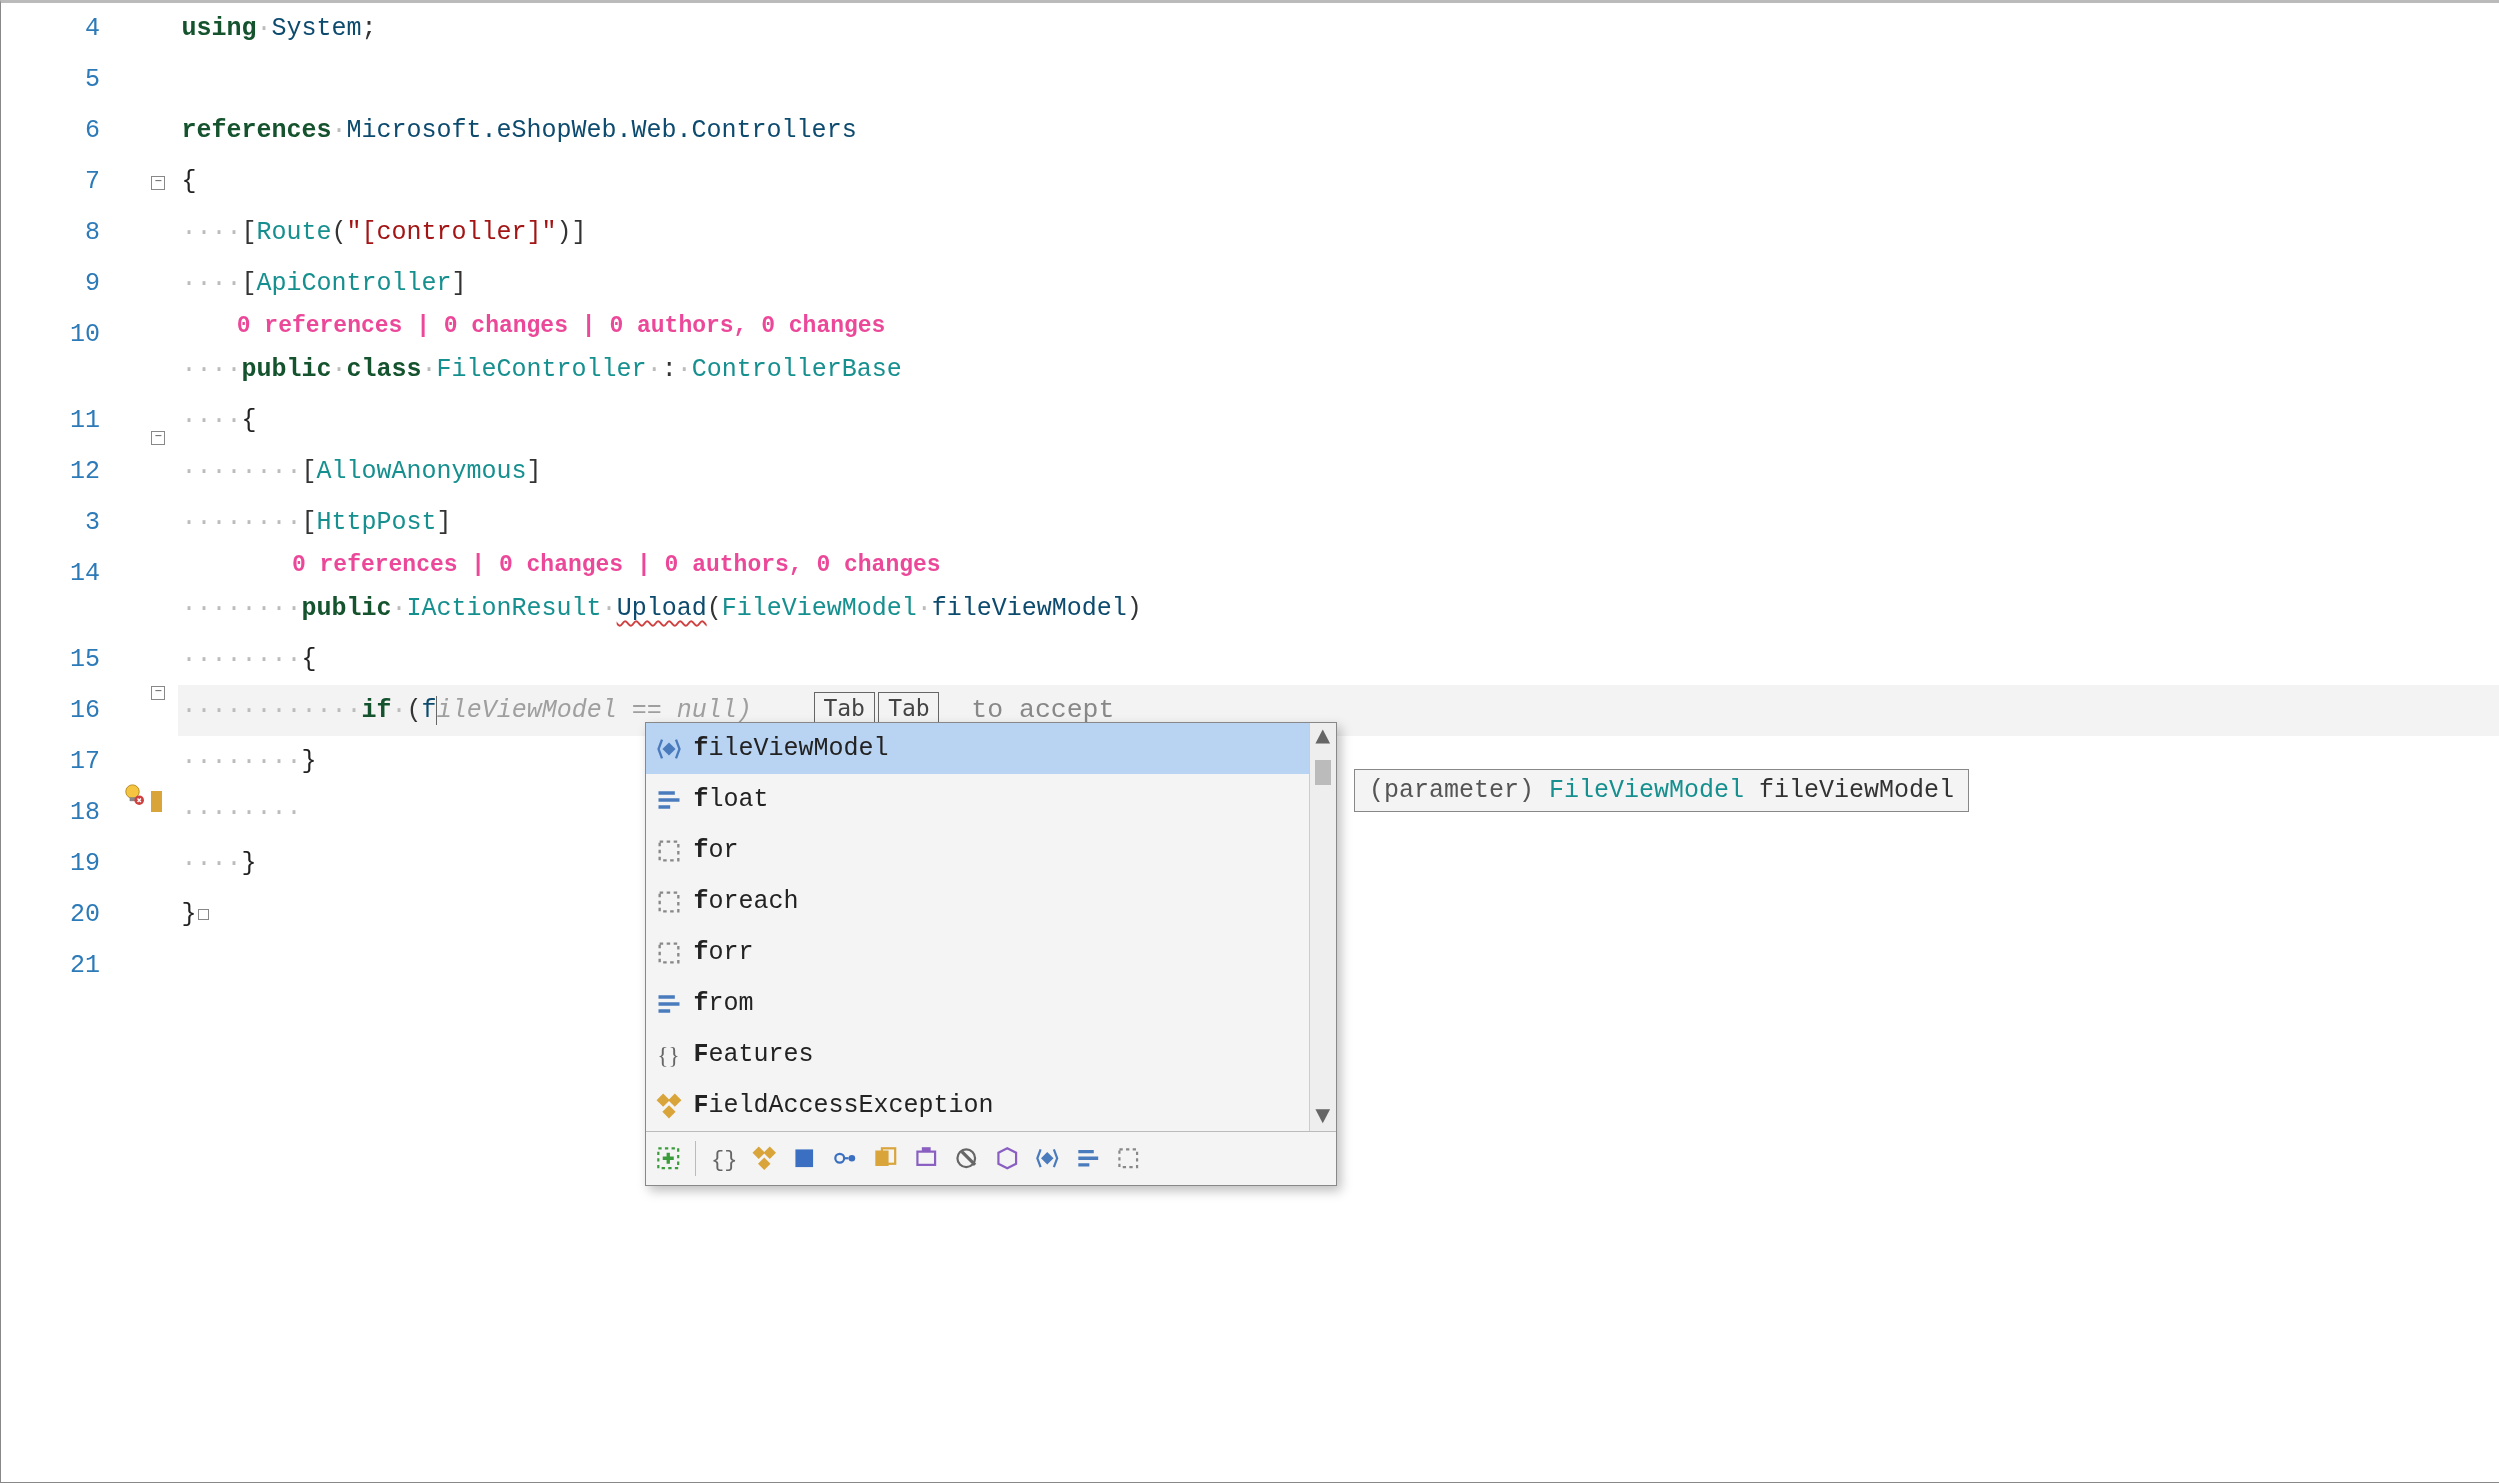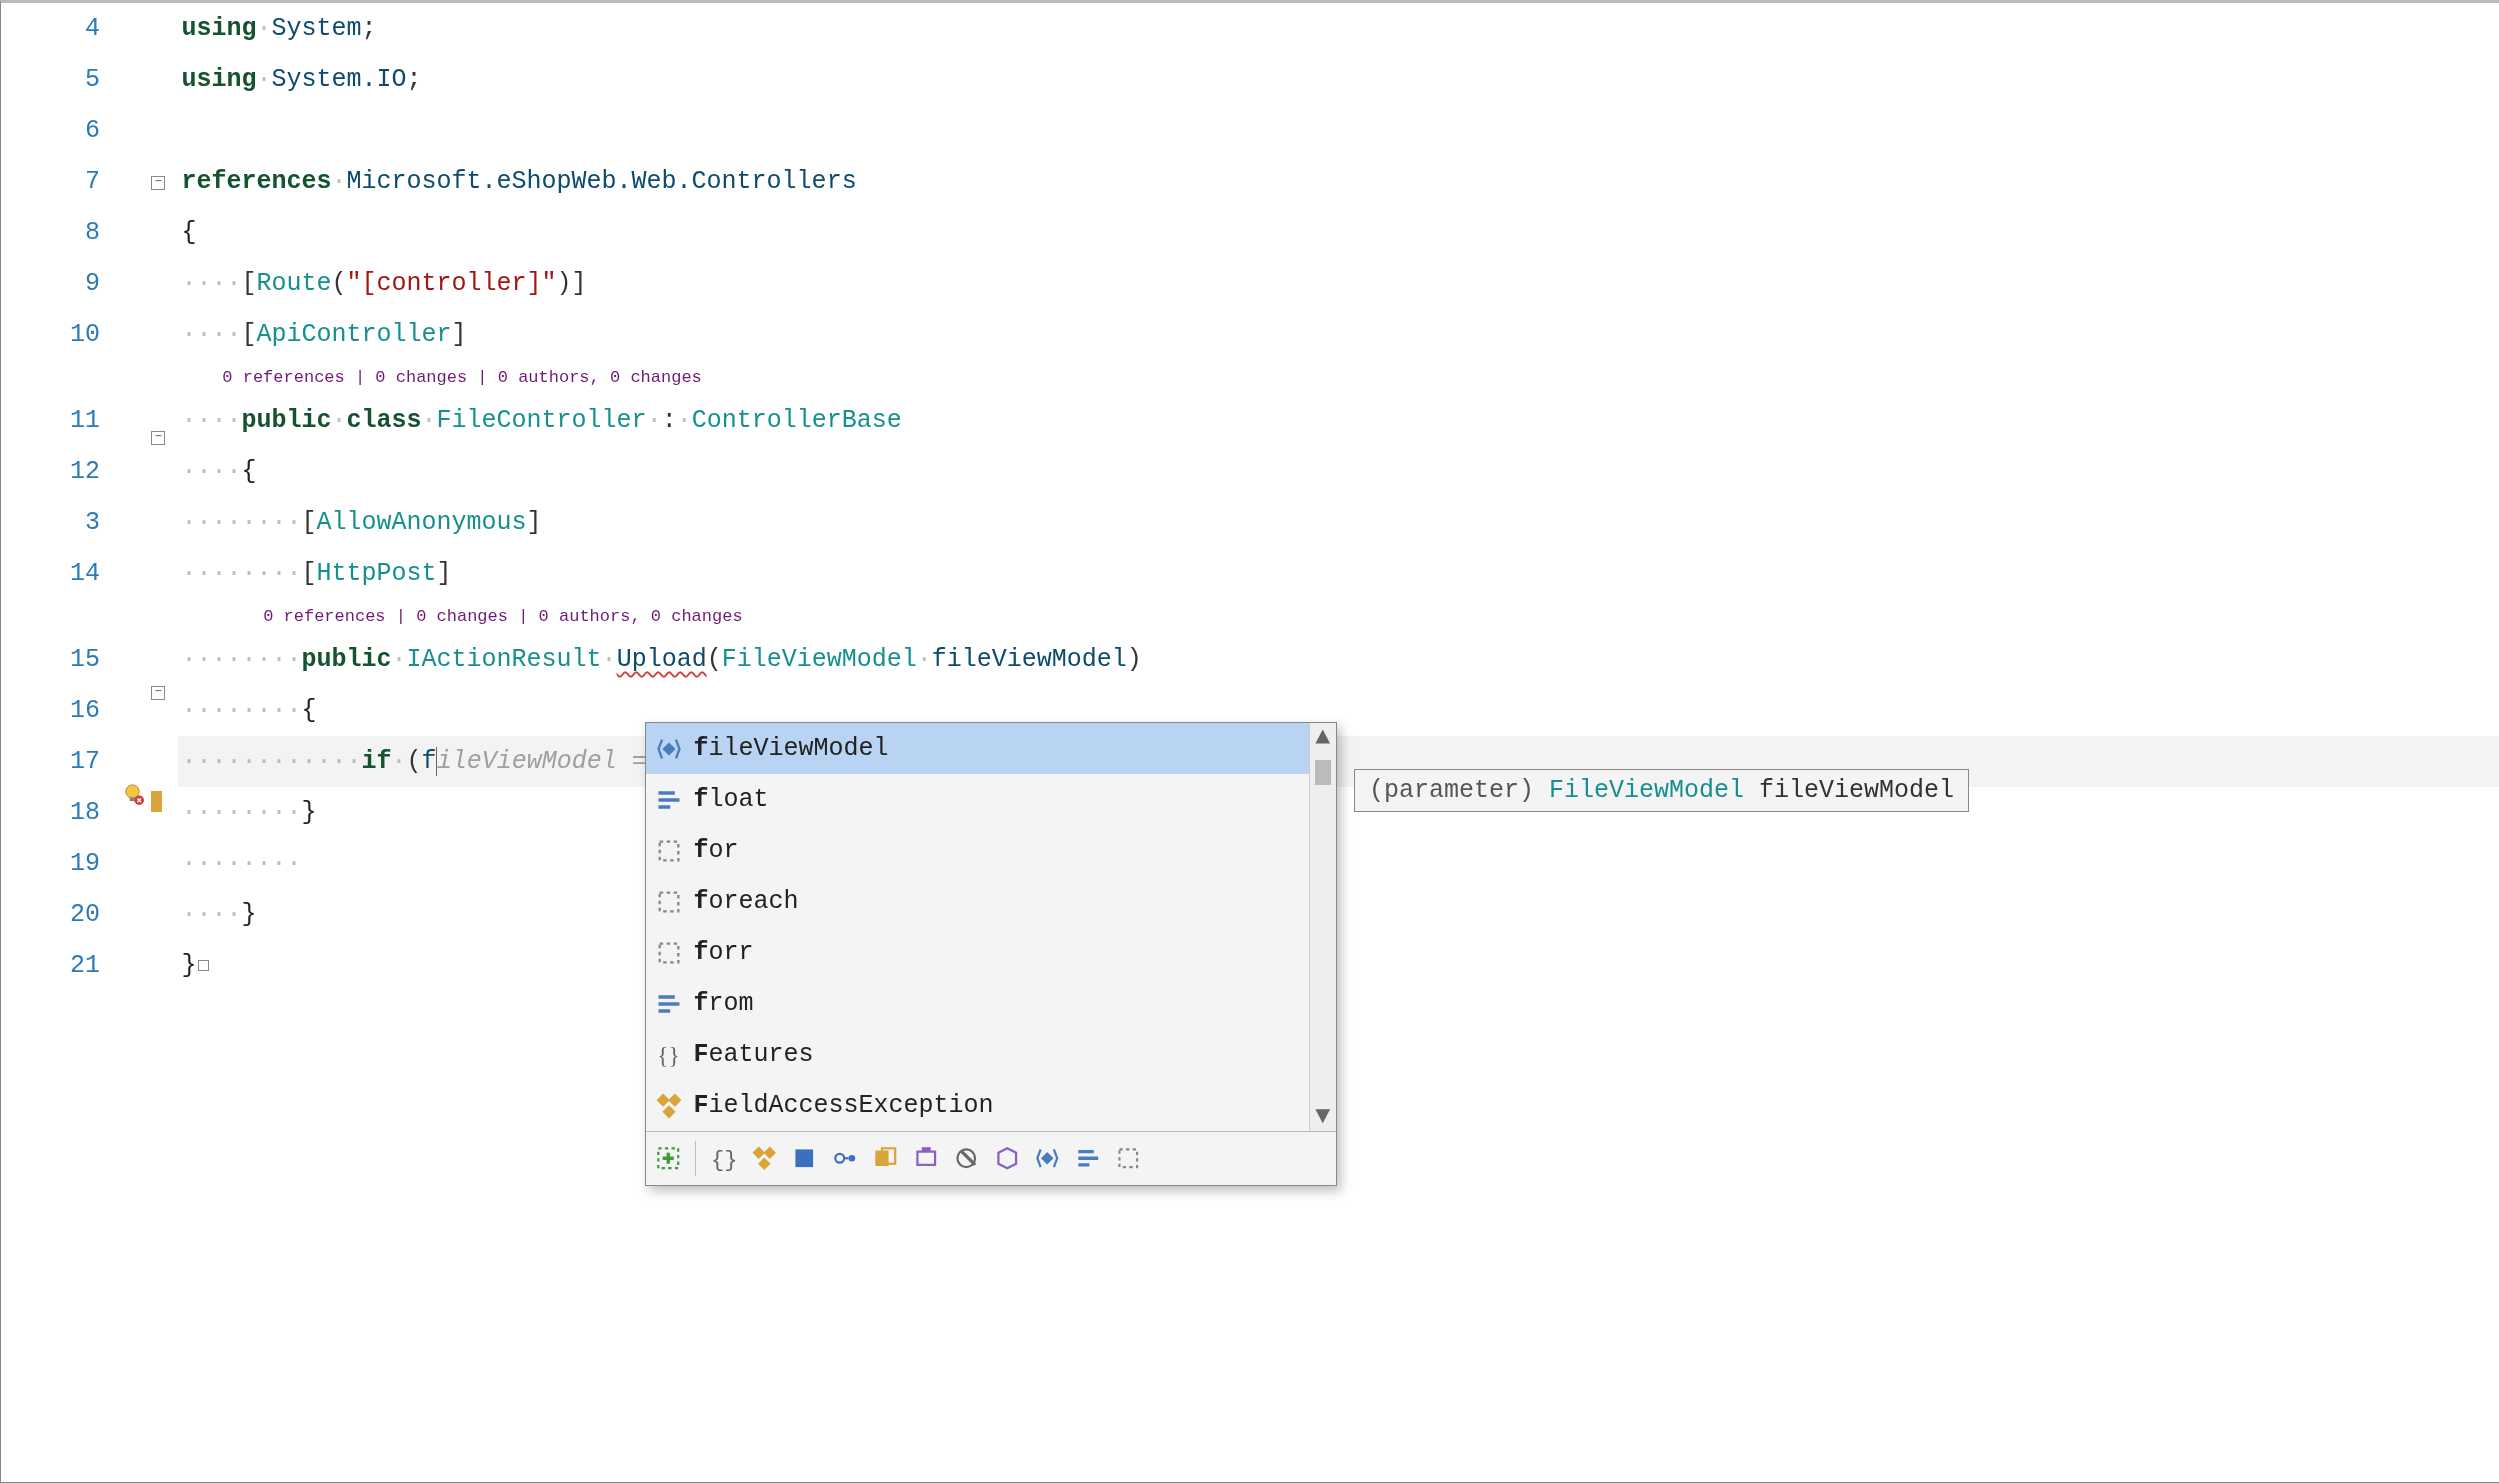--- a/index.html
+++ b/index.html
@@ -82,21 +82,21 @@
   .code-row {
     height: 51px;
     line-height: 51px;
     white-space: pre;
     position: relative;
     padding-left: 3.5px;
   }
   .code-row.cursor-line {
     background: #f3f3f3;
   }
-  .cl { color: #701a75; font-size: 17px; padding-left: 3.5px; height: 35px; line-height: 35px; }
+  .cl { color: #ec4899; font-size: 23px; padding-left: 3.5px; height: 35px; line-height: 35px; font-weight: bold; }
   .dot { color: #bcbcbc; }
   .kw { color: #14532d; font-weight: bold; }
   .type { color: #168f8f; }
   .str { color: #a31515; }
   .id { color: #0c4a6e; }
   .brace { color: #222; }
   .ghost { color: #9f9f9f; font-style: italic; }
   .plain { color: #333; }
   .squig {
     text-decoration: underline wavy #d04040 1.8px;
@@ -266,21 +266,20 @@
     <div class="marker-row"></div>
     <div class="marker-row"></div>
     <div class="marker-row"></div>
     <div class="marker-row"></div>
   </div>
 
   <div class="code">
 
     <div class="code-row"><span class="kw">using</span><span class="dot">·</span><span class="id">System</span><span class="plain">;</span></div>
 
-    <div class="code-row"><span class="kw">using</span><span class="dot">·</span><span class="id">System.IO</span><span class="plain">;</span></div>
 
     <div class="code-row"></div>
 
     <div class="code-row"><span class="kw">references</span><span class="dot">·</span><span class="id">Microsoft.eShopWeb.Web.Controllers</span></div>
 
     <div class="code-row"><span class="brace">{</span></div>
 
     <div class="code-row"><span class="dot">····</span><span class="plain">[</span><span class="type">Route</span><span class="plain">(</span><span class="str">"[controller]"</span><span class="plain">)]</span></div>
 
     <div class="code-row"><span class="dot">····</span><span class="plain">[</span><span class="type">ApiController</span><span class="plain">]</span></div>

